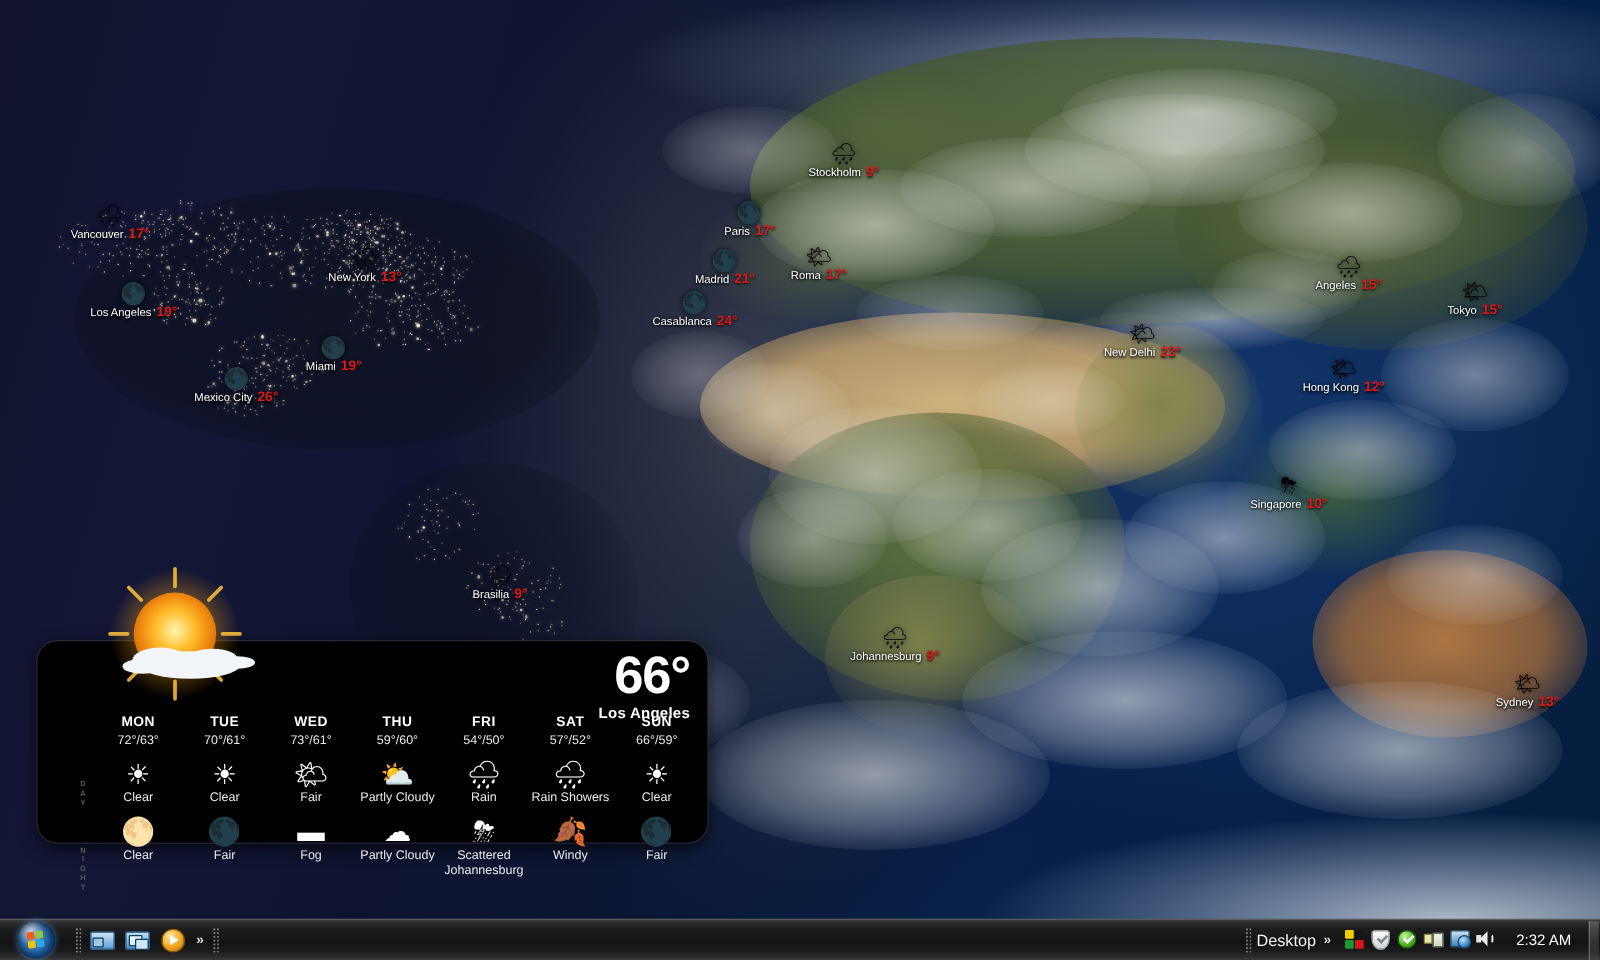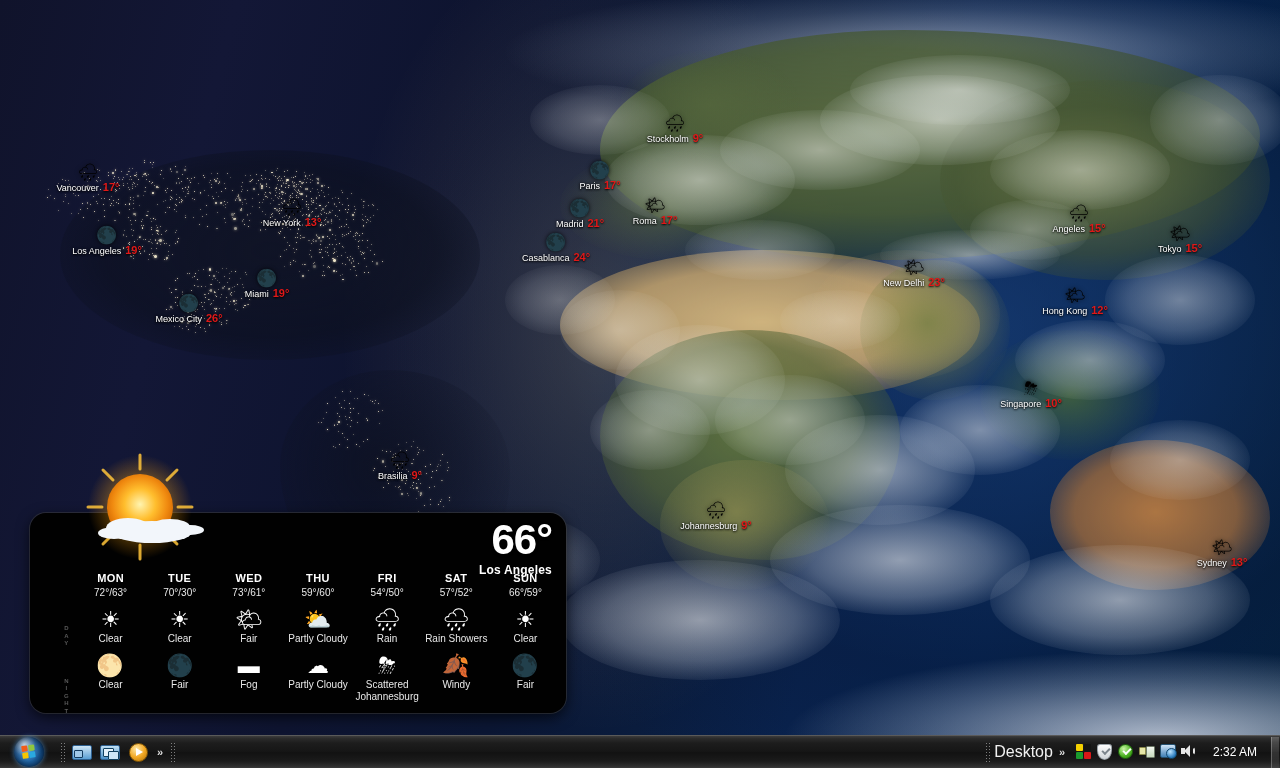--- a/index.html
+++ b/index.html
@@ -147,21 +147,21 @@
   .city .tp {
     color: #e01818; font-size: 11px; font-weight: bold;
     text-shadow: 0 1px 2px rgba(0,0,0,0.95);
     font-family: "Liberation Sans", sans-serif;
   }
 
   
   #weather-widget {
     position: absolute;
     left: 30px; top: 513px;
-    width: 536px; height: 200px;
+    width: 536px; height: 161px;
     background: #010101;
     border-radius: 16px;
     box-shadow: 0 0 0 1px rgba(70,70,70,0.45), 0 4px 14px rgba(0,0,0,0.7);
     color: #fff;
     overflow: visible;
     z-index: 20;
   }
   #widget-hero-icon {
     position: absolute;
     left: 48px; top: -62px;
@@ -282,21 +282,21 @@
     border-top: 4.5px solid transparent;
     border-bottom: 4.5px solid transparent;
     margin-left: 2px;
   }
   .chev { color: #dedede; font-size: 11px; font-weight: bold; padding: 0 2px; cursor: pointer; letter-spacing: -1px;}
 
   #tasks { flex: 1 1 auto; }
 
   #tray-area { display: flex; align-items: center; height: 100%; }
   #desktop-toolbar { display: flex; align-items: center; gap: 4px; padding-right: 4px; }
-  #desktop-toolbar .lbl { color: #f0f0f0; font-size: 16px; }
+  #desktop-toolbar .lbl { color: #f0f0f0; font-size: 13px; }
   #tray-icons { display: flex; align-items: center; gap: 5px; padding: 0 6px; }
   .tray-i { width: 16px; height: 16px; position: relative; cursor: pointer; }
 
   .ti-squares { display: grid; grid-template-columns: 7px 7px; grid-template-rows: 7px 7px; gap: 1px; }
   .ti-squares b { display: block; border-radius: 1px; }
 
   .ti-shield {
     width: 15px; height: 16px;
     background: linear-gradient(to bottom, #fdfdfd, #cfd4d8);
     border: 1px solid #9aa2a8;
@@ -1867,21 +1867,21 @@
             <div class="slot-icon">☀</div>
             <div class="slot-text">Clear</div>
           </div>
           <div class="night-slot">
             <div class="slot-icon">🌕</div>
             <div class="slot-text">Clear</div>
           </div>
         </div>
         <div class="day-col">
           <div class="d-name">TUE</div>
-          <div class="d-hilo">70°/30°</div>
+          <div class="d-hilo">70°/61°</div>
           <div class="day-slot">
             <div class="slot-icon">☀</div>
             <div class="slot-text">Clear</div>
           </div>
           <div class="night-slot">
             <div class="slot-icon">🌑</div>
             <div class="slot-text">Fair</div>
           </div>
         </div>
         <div class="day-col">

